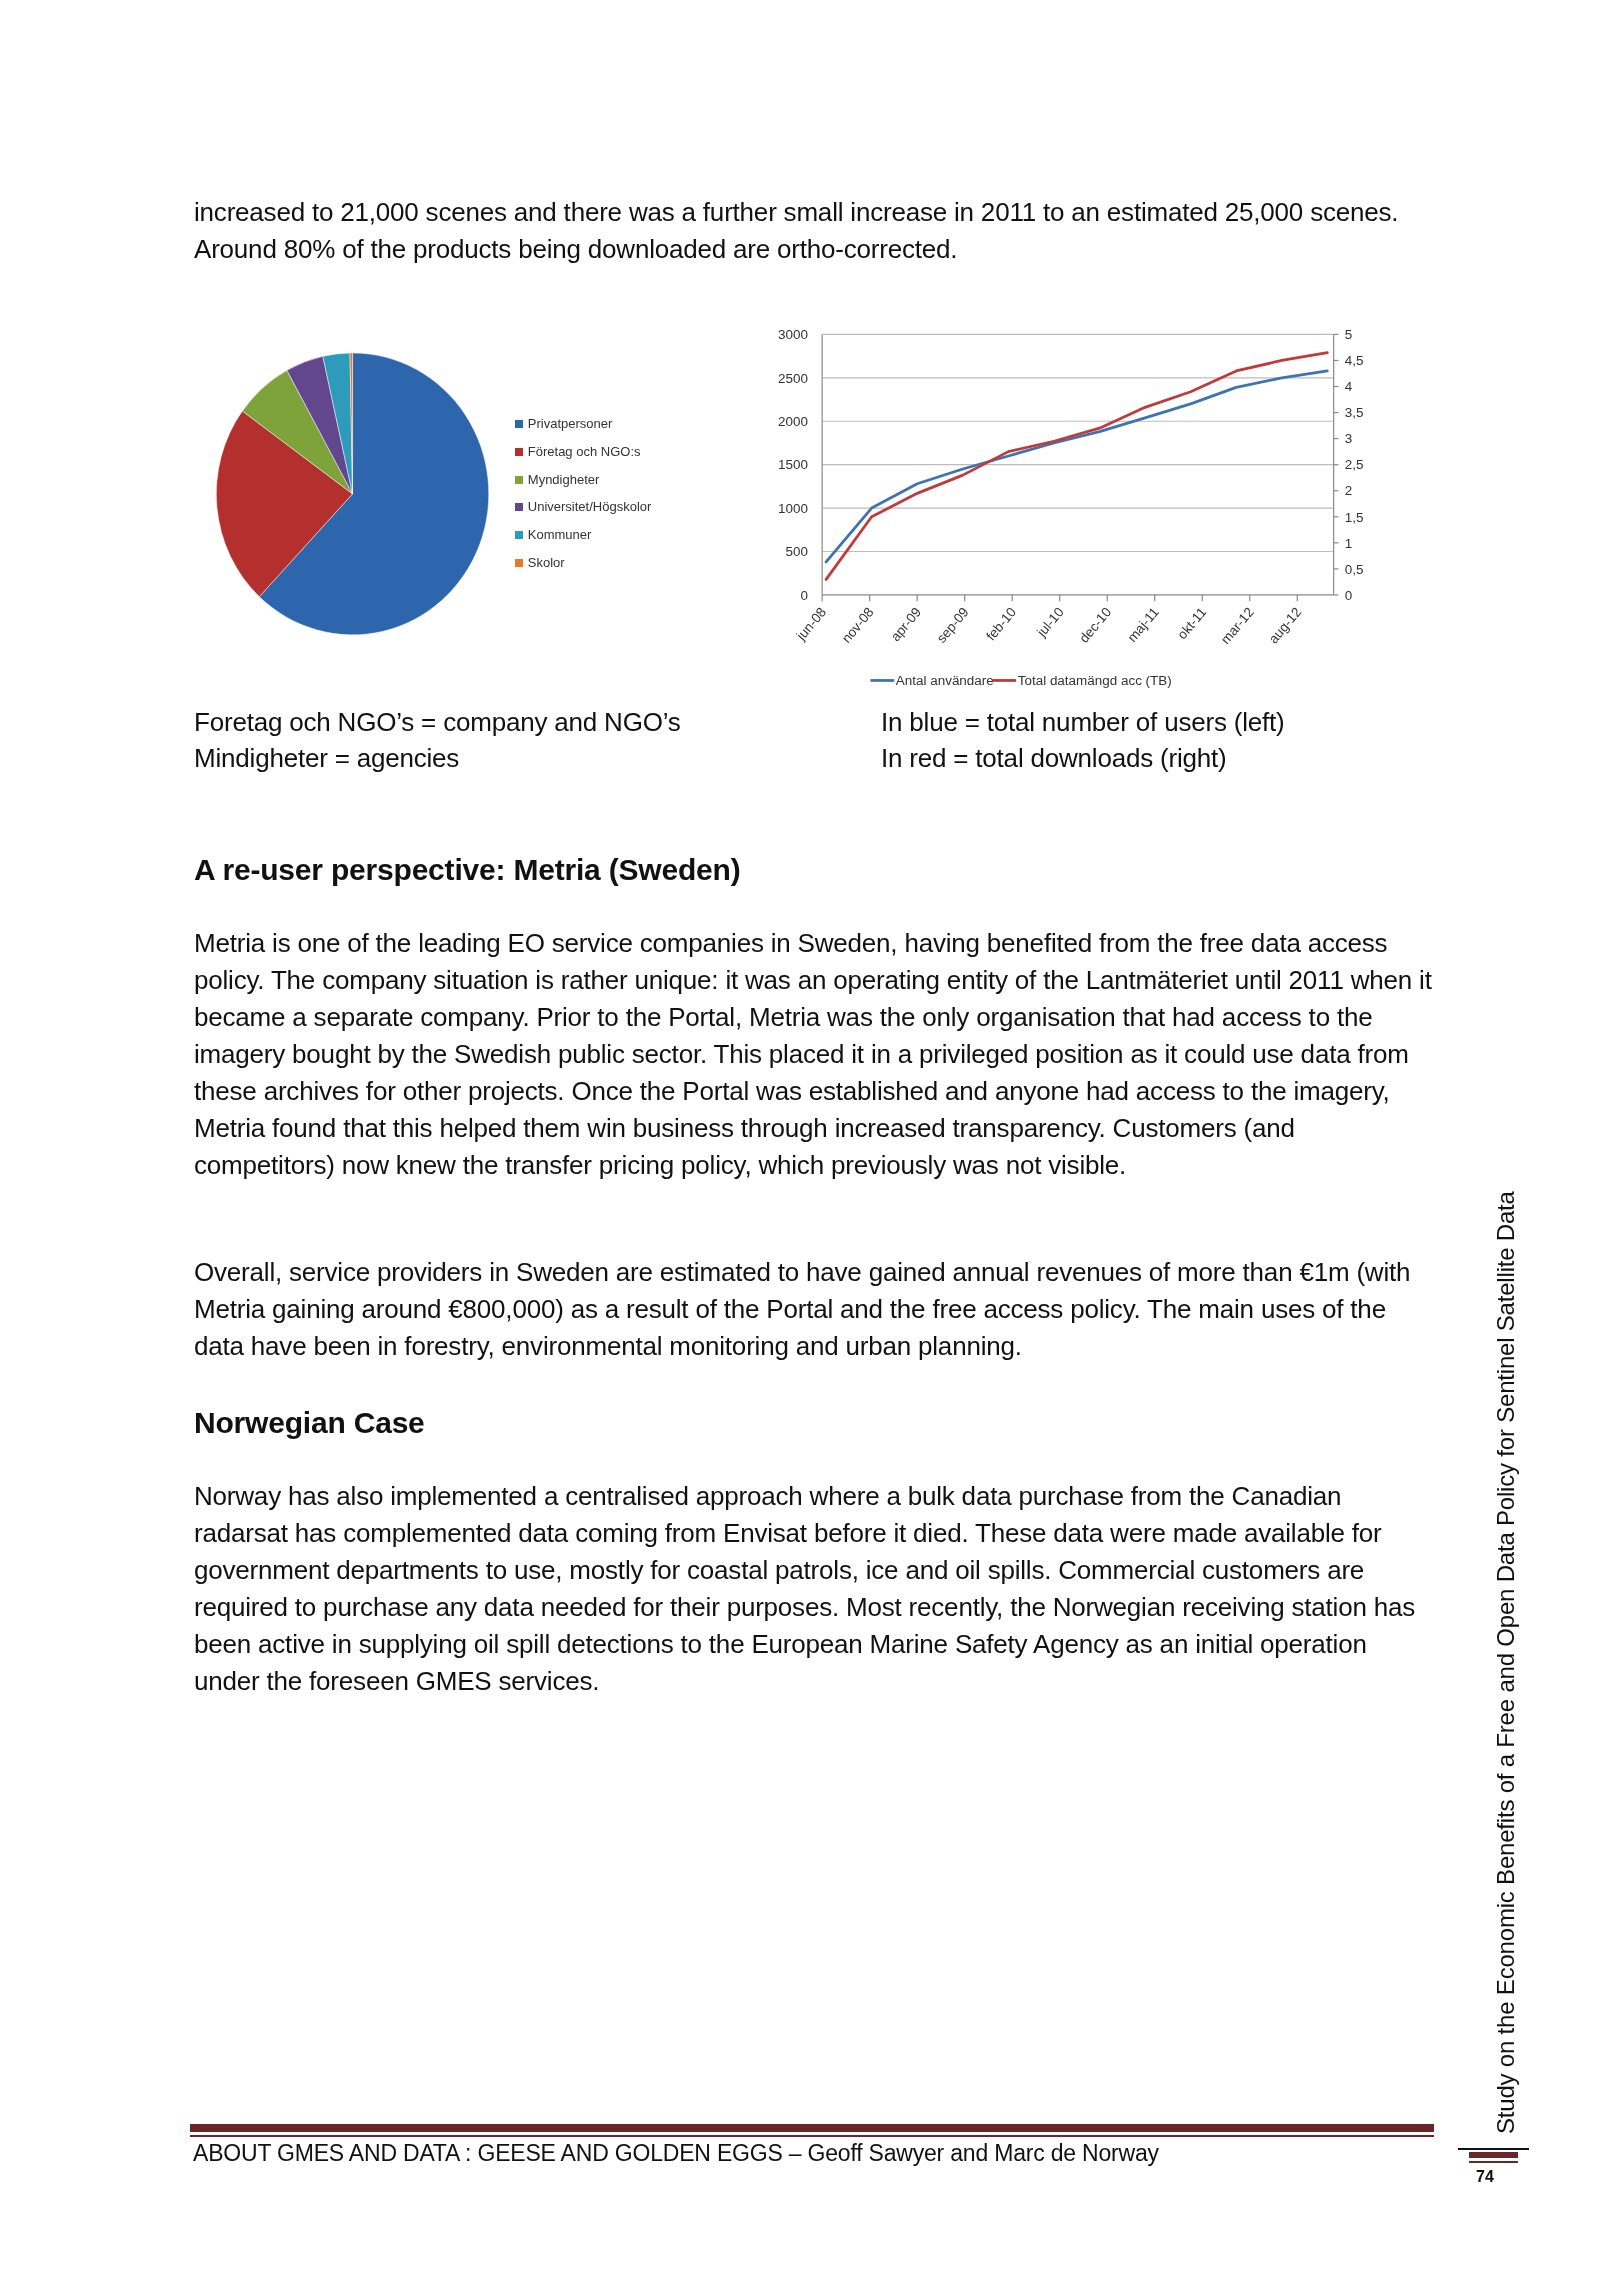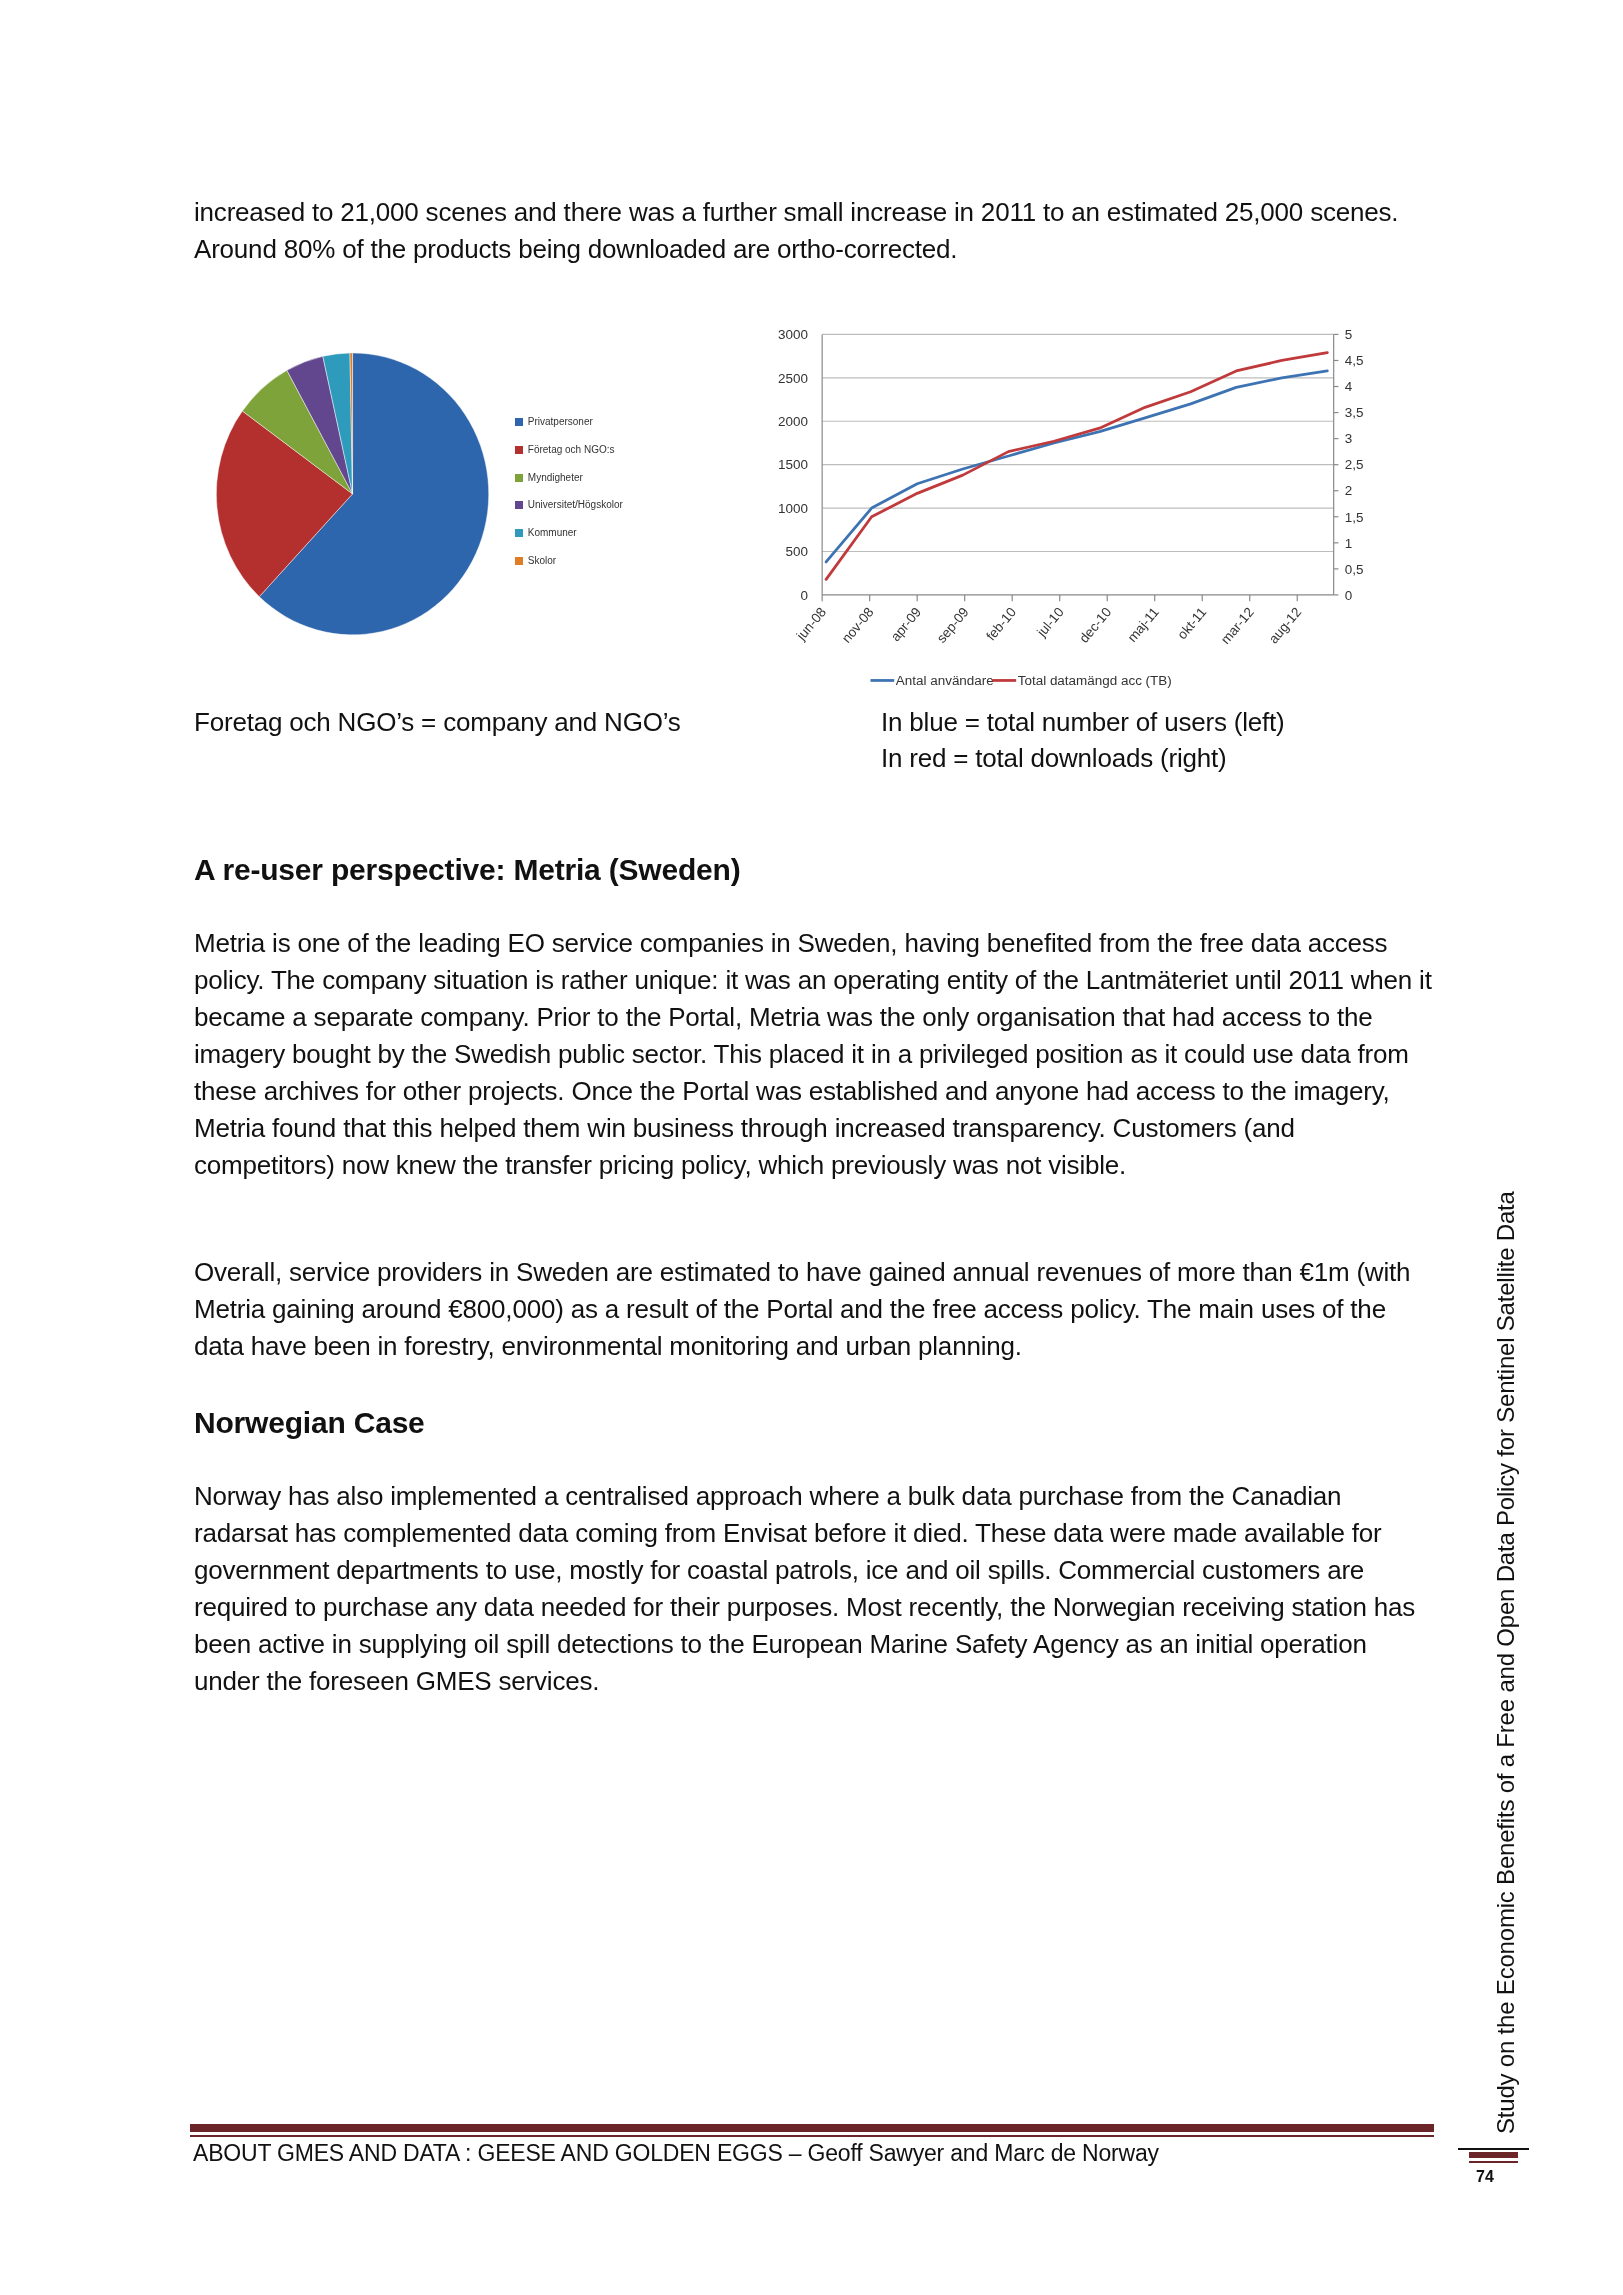--- a/index.html
+++ b/index.html
@@ -4,21 +4,21 @@
 <style>
   html, body { margin: 0; padding: 0; }
   body { width: 1623px; height: 2295px; background: #ffffff; position: relative; overflow: hidden;
          font-family: "Liberation Sans", sans-serif; color: #111; }
   .p { position: absolute; left: 194px; width: 1244px; font-size: 26px; line-height: 37px; margin: 0; letter-spacing: -0.2px; }
   .h { position: absolute; left: 194px; font-size: 30px; font-weight: bold; margin: 0; letter-spacing: -0.2px; }
   .cap { position: absolute; font-size: 26px; line-height: 36px; margin: 0; letter-spacing: -0.2px; }
   .cap div { white-space: nowrap; }
   #pie-wrap { position: absolute; left: 210px; top: 317px; width: 476px; height: 353px; }
   #line-wrap { position: absolute; left: 761px; top: 317px; width: 618px; height: 388px; }
-  .legend-item { position: absolute; left: 305px; font-size: 10px; color: #333; display: flex; align-items: center; gap: 4.8px; white-space: nowrap; }
+  .legend-item { position: absolute; left: 305px; font-size: 13px; color: #333; display: flex; align-items: center; gap: 4.8px; white-space: nowrap; }
   .legend-swatch { width: 8px; height: 8px; display: inline-block; }
   .tick { font-size: 17px; fill: #333; font-family: "Liberation Sans", sans-serif; }
   .xtick { font-size: 17px; fill: #333; font-family: "Liberation Sans", sans-serif; }
   .llegend { font-size: 17px; fill: #333; font-family: "Liberation Sans", sans-serif; }
   #footer-bar1 { position: absolute; left: 190px; top: 2124px; width: 1244px; height: 8px; background: #6b2428; }
   #footer-bar2 { position: absolute; left: 190px; top: 2135px; width: 1244px; height: 2.4px; background: #6b2428; }
   #footer-text { position: absolute; left: 193px; top: 2140px; font-size: 23px; letter-spacing: -0.2px; white-space: nowrap; }
   #side-text { position: absolute; left: 1492px; top: 2134px; transform-origin: 0 0; transform: rotate(-90deg);
                font-size: 24px; white-space: nowrap; color: #111; letter-spacing: -0.2px; }
   #pn-line { position: absolute; left: 1458px; top: 2148px; width: 71px; height: 1.6px; background: #111; }
@@ -134,20 +134,21 @@
       <polyline points="82.0,331.3 139.5,252.3 197.1,222.7 254.6,199.7 312.2,170.0 369.7,156.9 427.3,140.4 484.8,114.1 542.4,94.4 599.9,68.1 657.5,54.9 715.0,45.0" fill="none" stroke="#c0393b" stroke-width="3.5" stroke-linejoin="round" stroke-linecap="round"></polyline>
       <line x1="138" x2="168" y1="459" y2="459" stroke="#3d73b3" stroke-width="3.5"></line>
       <text x="170" y="465" class="llegend">Antal användare</text>
       <line x1="292" x2="322" y1="459" y2="459" stroke="#c0393b" stroke-width="3.5"></line>
       <text x="324" y="465" class="llegend">Total datamängd acc (TB)</text>
     </svg>
 </div>
 
 <div class="cap" style="left:194px; top:704px;">
   <div>Foretag och NGO’s = company and NGO’s</div>
+  <div>Mindigheter = agencies</div>
 </div>
 <div class="cap" style="left:881px; top:704px;">
   <div>In blue = total number of users (left)</div>
   <div>In red =  total downloads (right)</div>
 </div>
 
 <h3 class="h" style="top:853px;">A re-user perspective: Metria (Sweden)</h3>
 <p class="p" style="top:925px;">Metria is one of the leading EO service companies in Sweden, having benefited from the free data access policy. The company situation is rather unique: it was an operating entity of the Lantmäteriet until 2011 when it became a separate company. Prior to the Portal, Metria was the only organisation that had access to the imagery bought by the Swedish public sector. This placed it in a privileged position as it could use data from these archives for other projects. Once the Portal was established and anyone had access to the imagery, Metria found that this helped them win business through increased transparency. Customers (and competitors) now knew the transfer pricing policy, which previously was not visible.</p>
 <p class="p" style="top:1254px;">Overall, service providers in Sweden are estimated to have gained annual revenues of more than €1m (with Metria gaining around €800,000) as a result of the Portal and the free access policy. The main uses of the data have been in forestry, environmental monitoring and urban planning.</p>
 <h3 class="h" style="top:1406px;">Norwegian Case</h3>

